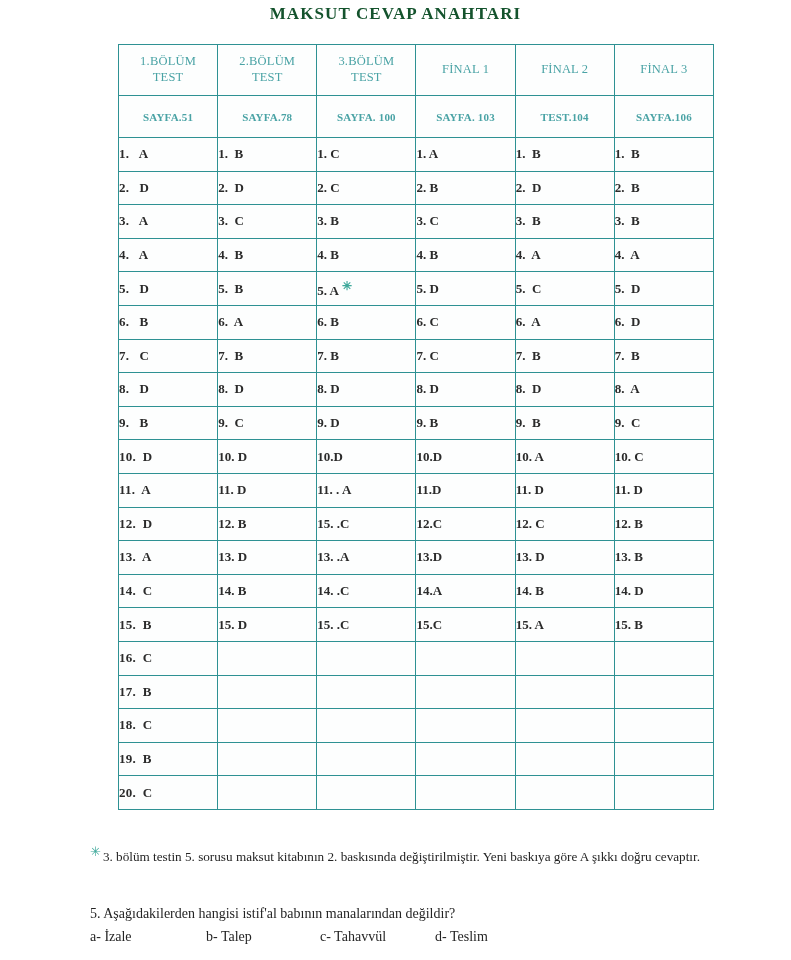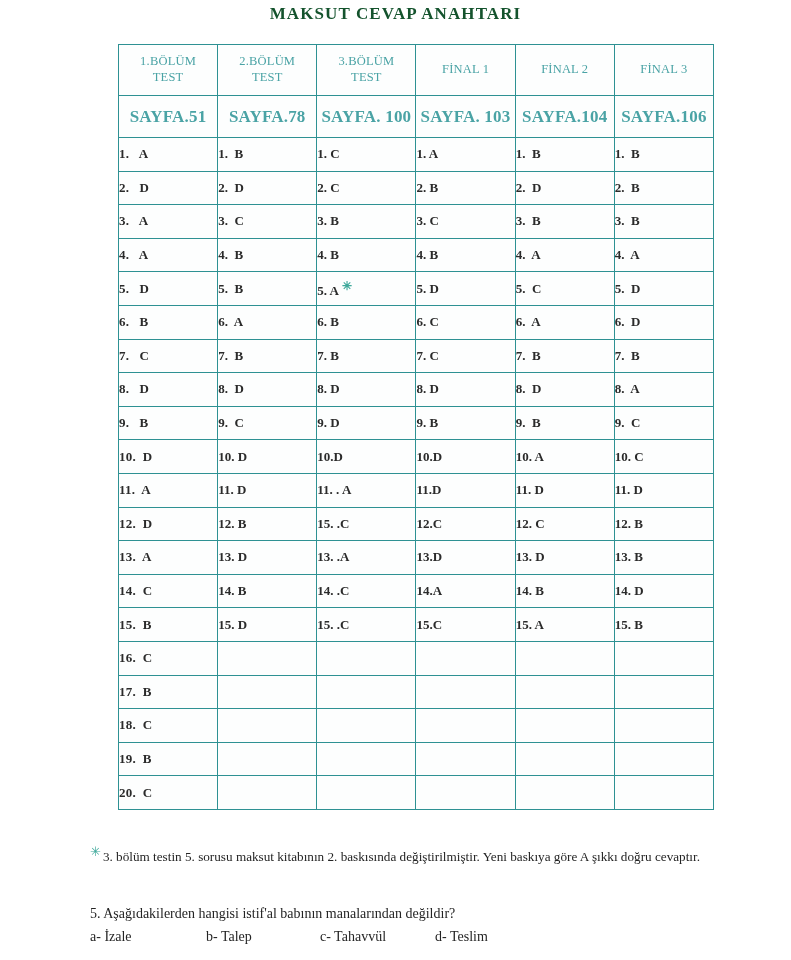--- a/index.html
+++ b/index.html
@@ -57,21 +57,21 @@
     line-height: 1.25;
     letter-spacing: 0.2px;
   }
   th.col-head .head-l1 { display: block; }
   th.col-head .head-l2 { display: block; }
 
   td.page-cell {
     height: 41px;
     text-align: center;
     vertical-align: middle;
-    font-size: 17px;
+    font-size: 11px;
     color: #4aa3a5;
     letter-spacing: 0.2px;
     font-weight: bold;
   }
 
   td.ans-cell {
     height: 32.6px;
     vertical-align: middle;
     font-size: 13px;
     color: #2b2b2b;
@@ -159,21 +159,21 @@
       </th>
       <th class="col-head">
         <span class="head-l1">FİNAL 3</span>
       </th>
     </tr>
     <tr>
       <td class="page-cell">SAYFA.51</td>
       <td class="page-cell">SAYFA.78</td>
       <td class="page-cell">SAYFA. 100</td>
       <td class="page-cell">SAYFA. 103</td>
-      <td class="page-cell">SAYFA.104</td>
+      <td class="page-cell">TEST.104</td>
       <td class="page-cell">SAYFA.106</td>
     </tr>
   </thead>
   <tbody id="answer-rows">
       <tr>
         <td class="ans-cell c1">1.   A</td>
         <td class="ans-cell c2">1.  B</td>
         <td class="ans-cell c3">1. C</td>
         <td class="ans-cell c4">1. A</td>
         <td class="ans-cell c5">1.  B</td>

